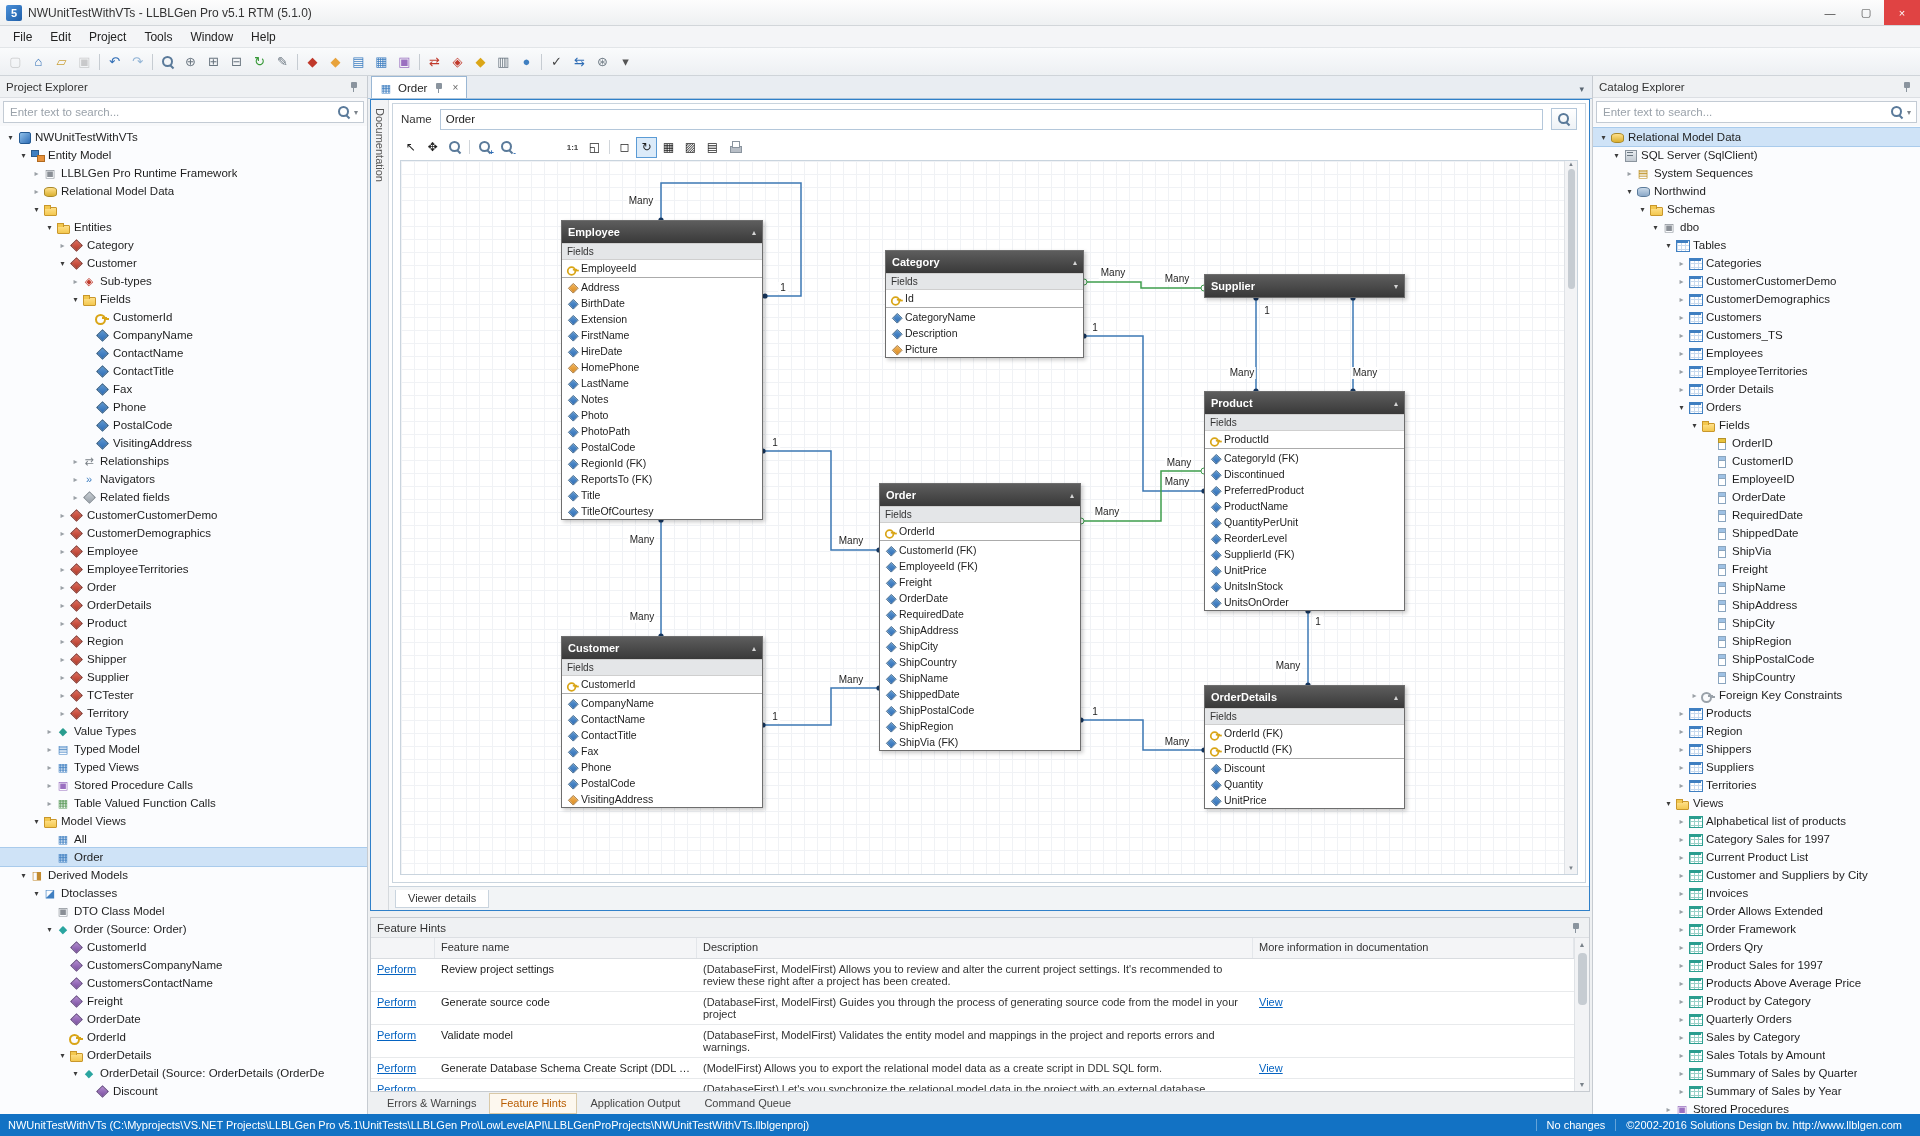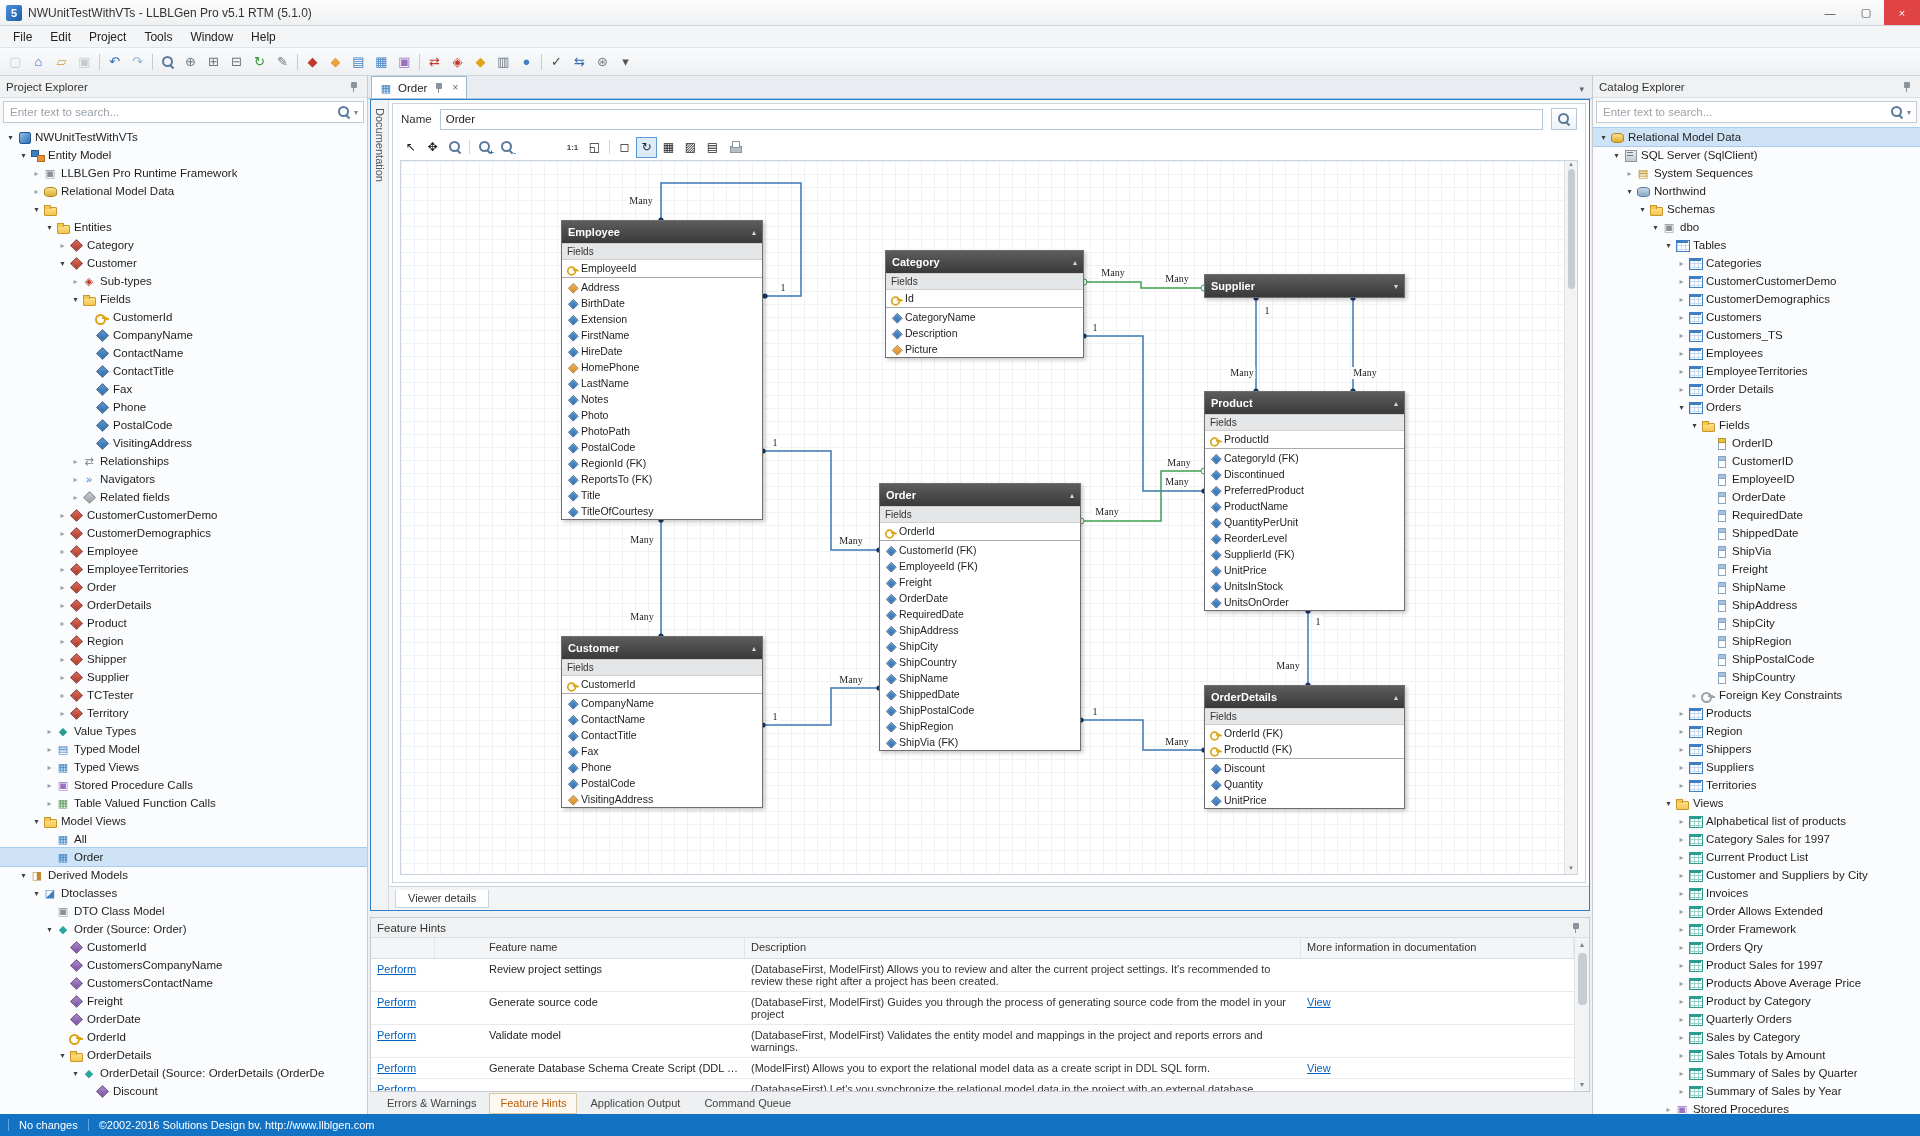--- a/index.html
+++ b/index.html
@@ -105,34 +105,34 @@
 .splitter {height:6px;}
 
 
 .entity {position:absolute; background:#fff; border:1px solid #6e6e6e; box-shadow:2px 2px 4px rgba(0,0,0,.22); font-size:10.5px;}
 .ent-hdr {height:22px; background:linear-gradient(#5d5d5d,#393939); color:#fff; display:flex; align-items:center; padding:0 6px; font-size:11px; font-weight:bold;}
 .ent-chev {margin-left:auto; color:#d5d5d5; font-size:8px; font-weight:normal;}
 .ent-sub {height:17px; background:#e4e6e8; border-top:1px solid #cfcfcf; border-bottom:1px solid #cfcfcf; color:#333; padding:2px 5px 0; font-size:10px;}
 .ent-row {height:16px; display:flex; align-items:center; padding:0 4px; gap:3px;}
 .ent-row .ic {width:12px; height:12px; transform:scale(.85); transform-origin:center;}
 .pksep {border-bottom:1px solid #ababab; margin:1px 0;}
-.cv-label {position:absolute; font-size:10px; background:rgba(255,255,255,.95); padding:0 2px; color:#1e1e1e; transform:translate(-50%,-50%); line-height:12px;font-family:Liberation Serif, serif;}
+.cv-label {position:absolute; font-size:10px; background:rgba(255,255,255,.95); padding:0 2px; color:#1e1e1e; transform:translate(-50%,-50%); line-height:12px;}
 
 
 .fh-panel {margin:0 2px; border:1px solid #c6cbd1; background:#fff; display:flex; flex-direction:column; flex:1; min-height:0;}
 .fh-hdr {height:20px; background:#eff1f3; border-bottom:1px solid #dcdfe3; font-size:11.5px; display:flex; align-items:center; padding:0 6px; color:#333;}
 .fh-hdr .i-pin {margin-left:auto;}
 .fh-body {flex:1; display:flex; min-height:0;}
 .fh-grid {flex:1; min-width:0; overflow:hidden;}
 .fh-colhdr {display:flex; height:21px; background:#f4f5f7; border-bottom:1px solid #d9dce0; font-size:11px; color:#333;}
 .fh-hcell {padding:3px 6px; border-right:1px solid #e3e6ea; overflow:hidden; white-space:nowrap;}
 .fh-row {display:flex; border-bottom:1px solid #e8eaec; font-size:11px; align-items:flex-start;}
 .fh-cell {padding:4px 6px; overflow:hidden;}
 .c0 {width:64px; flex:none;}
-.c1 {width:262px; flex:none; white-space:nowrap; text-overflow:ellipsis;margin-left:48px;}
+.c1 {width:262px; flex:none; white-space:nowrap; text-overflow:ellipsis;}
 .c2 {width:556px; flex:none; color:#333;}
 .c3 {flex:1;}
 .link {color:#0563c1; text-decoration:underline;}
 .scrollbar {width:15px; background:#f2f3f5; border-left:1px solid #dfe2e6; display:flex; flex-direction:column; align-items:center; font-size:7px; color:#7a828a; flex:none;}
 .sc-thumb {width:9px; height:52px; background:#c6ccd2; border-radius:4px; margin-top:2px;}
 .scrollbar .sc-arrow {padding:3px 0;}
 .vscroll {position:absolute; right:0; top:0; bottom:0; width:13px; background:#f2f3f5; border-left:1px solid #dfe2e6; display:flex; flex-direction:column; align-items:center; font-size:6px; color:#7a828a;}
 .vscroll .sc-thumb {width:7px; height:120px;}
 .vscroll .sc-end {margin-top:auto; padding:3px 0;}
 
@@ -1361,15 +1361,16 @@
           <span class="indent" style="width: 69px;"></span>
           <span class="arrow">▸</span>
           <span class="ic gly" style="color: rgb(154, 111, 192);">▣</span>
           <span class="tlabel">Stored Procedures</span>
         </div>
       </div>
   </div>
 </div>
 
 <div id="statusbar">
+  <span class="sb-left">NWUnitTestWithVTs (C:\Myprojects\VS.NET Projects\LLBLGen Pro v5.1\UnitTests\LLBLGen Pro\LowLevelAPI\LLBLGenProProjects\NWUnitTestWithVTs.llblgenproj)</span>
   <span class="sb-item">No changes</span>
   <span class="sb-item">©2002-2016 Solutions Design bv. http://www.llblgen.com</span>
 </div>
 
 </body></html>

